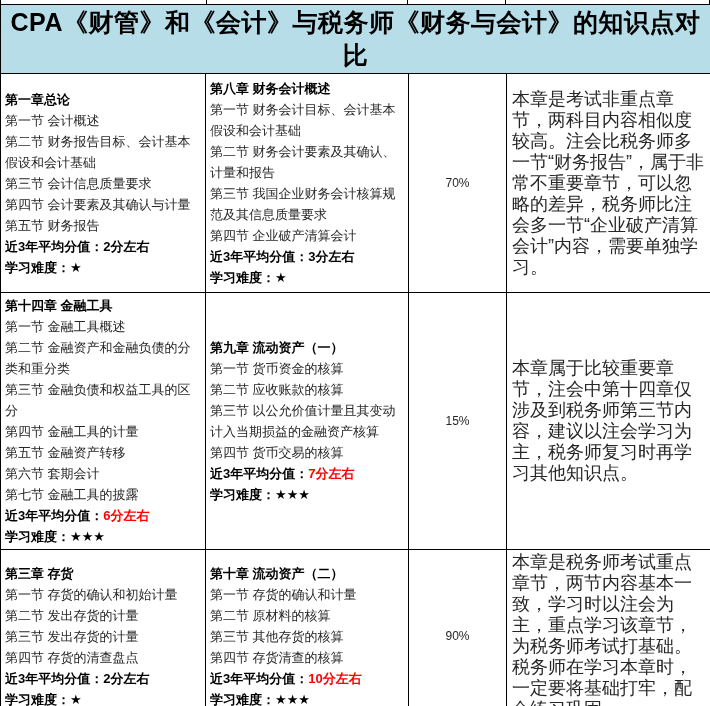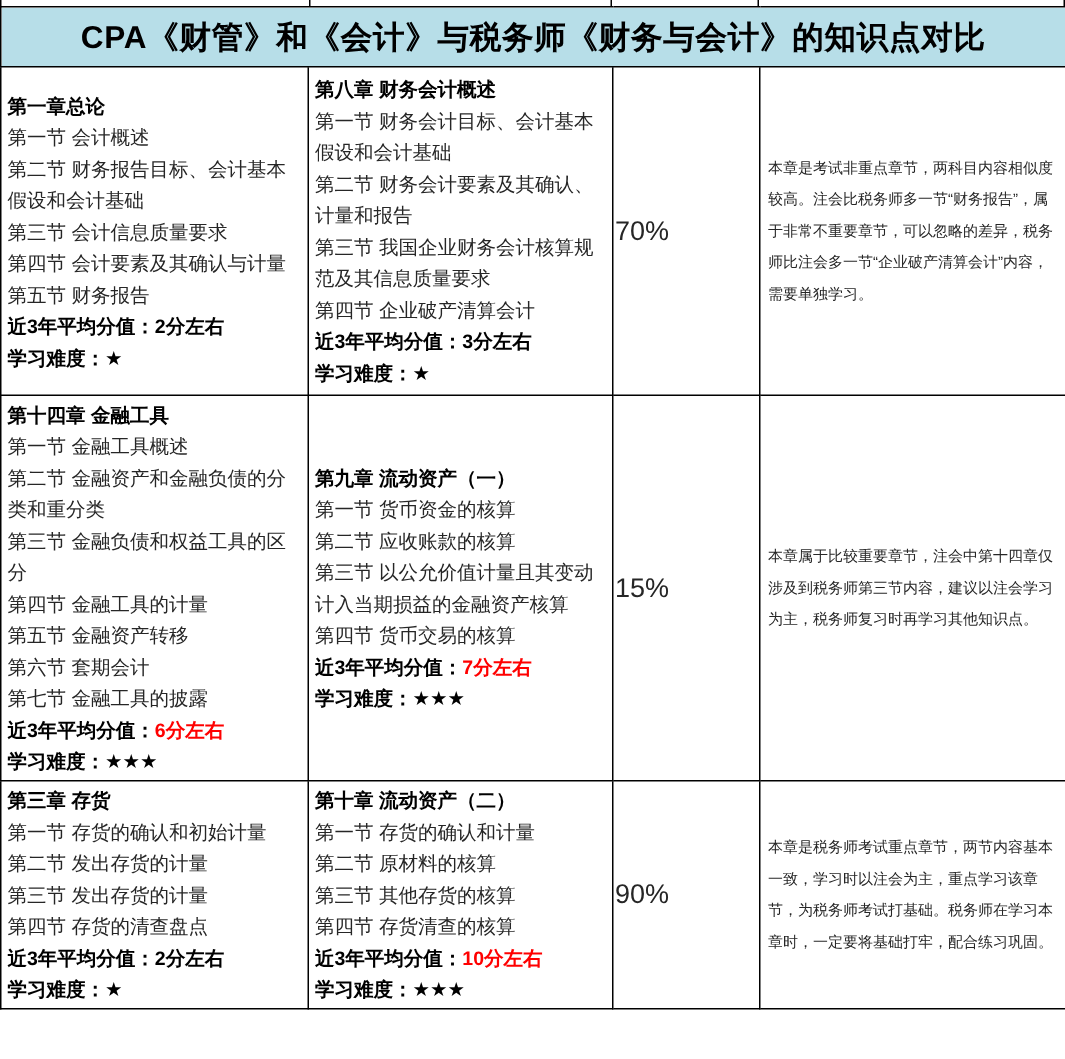--- a/index.html
+++ b/index.html
@@ -44,21 +44,21 @@
   table.cmp th, table.cmp td {
     border: 1px solid #000;
     box-sizing: border-box;
     vertical-align: middle;
     overflow: hidden;
   }
   .title-cell {
     background: #b7dee8;
     height: 40px;
     text-align: center;
-    font-size: 21px;
+    font-size: 25px;
     font-weight: bold;
     color: #000;
     letter-spacing: 0.5px;
   }
   .head-cell {
     background: #b7dee8;
     height: 43px;
     text-align: center;
     font-size: 14px;
     font-weight: bold;
@@ -75,26 +75,27 @@
     font-size: 13px;
     line-height: 21px;
     color: #262626;
     text-align: left;
   }
   .chapter-title { font-weight: bold; color: #000; }
   .section-line  { font-weight: normal; }
   .score-line, .difficulty-line { font-weight: bold; color: #000; }
 
   td.overlap-cell {
-    font-size: 18px;
+    text-align: center;
+    font-size: 12px;
     color: #262626;
   }
   td.strategy-cell {
     padding: 2px 3px 2px 5px;
-    font-size: 10px;
+    font-size: 18px;
     line-height: 21px;
     color: #262626;
     text-align: left;
   }
 </style>
 </head>
 <body>
 
 <div class="page">
 

